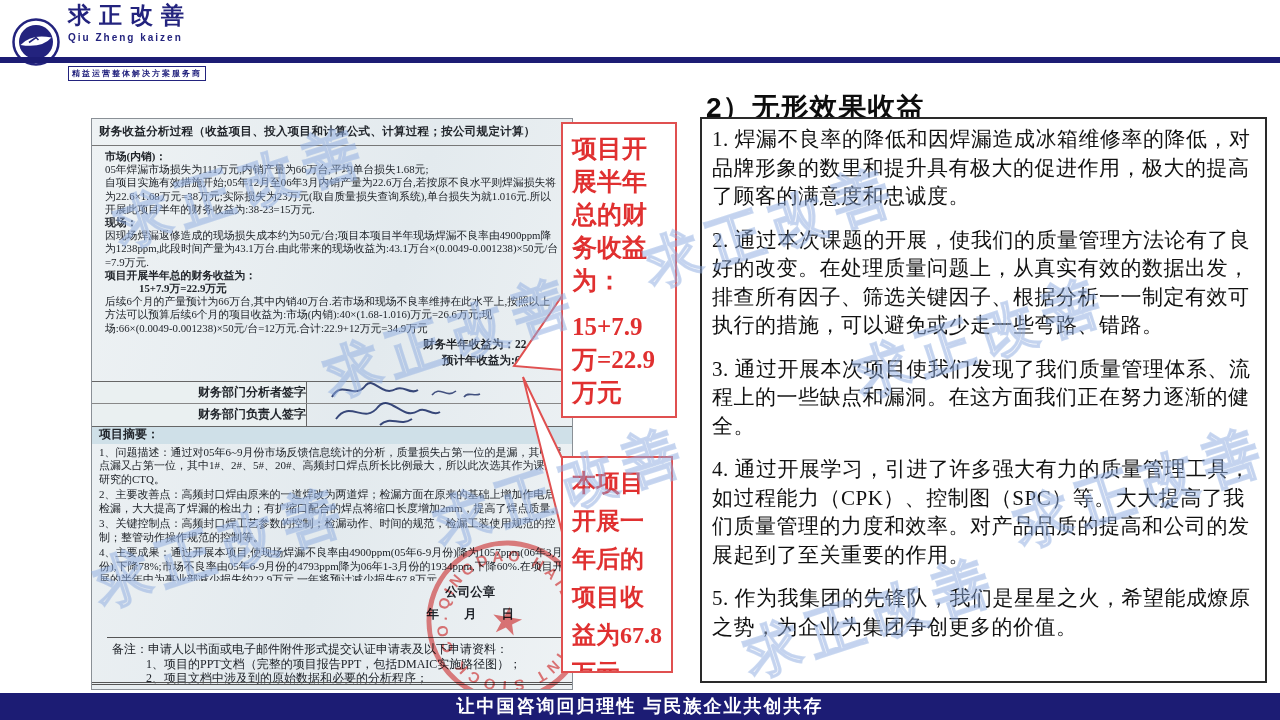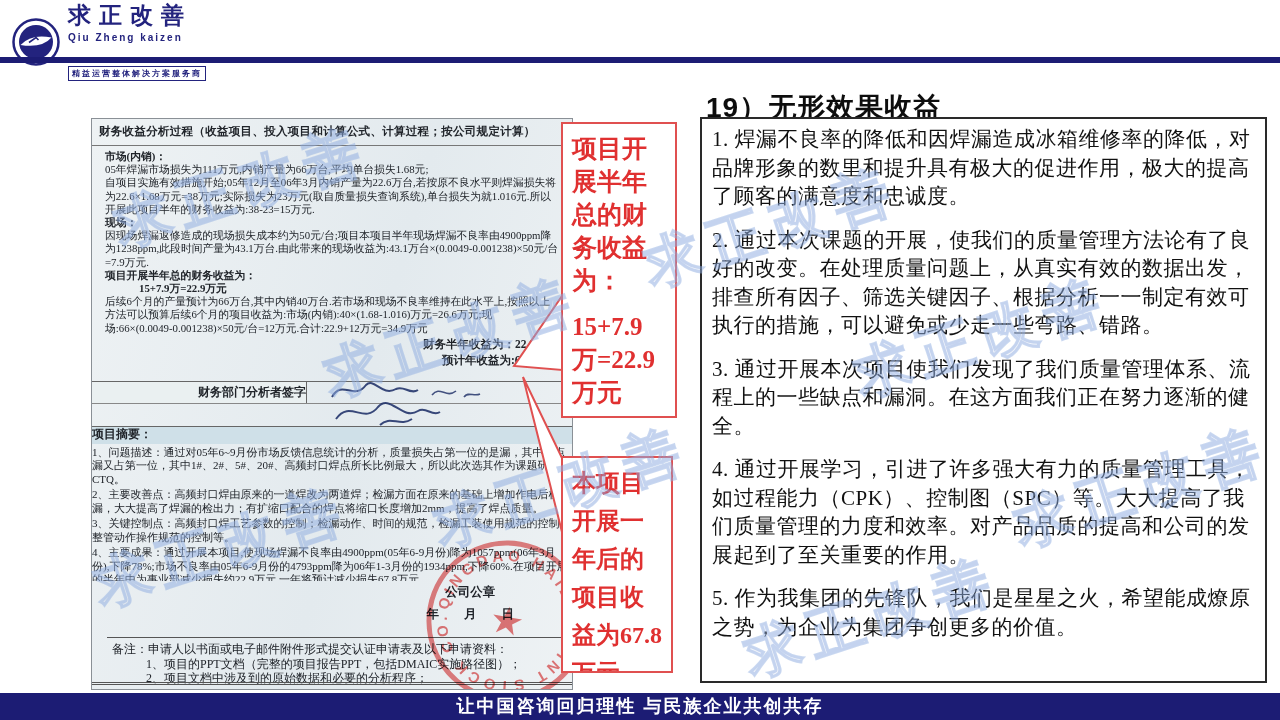--- a/index.html
+++ b/index.html
@@ -36,21 +36,21 @@
   .doc-summary{position:absolute;right:14px;top:217px;width:300px;height:44px;text-align:right;
                font-size:11.5px;line-height:16px;font-weight:bold;}
   .sign-table{position:absolute;left:0;top:262px;width:100%;height:44px;border-top:1px solid #666;border-bottom:1px solid #666;}
   .sign-row{display:flex;height:22px;box-sizing:border-box;border-bottom:1px solid #888;}
   .sign-row:last-child{border-bottom:none;}
   .sign-label{width:215px;box-sizing:border-box;border-right:1px solid #666;text-align:right;
               font-size:12px;font-weight:bold;line-height:21px;background:#eaf0f1;}
   .sign-value{flex:1;}
   .signatures{position:absolute;left:228px;top:256px;pointer-events:none;}
   .doc-abstract{position:absolute;left:0;top:306px;width:100%;box-sizing:border-box;height:156px;overflow:hidden;
-                padding:2px 0;font-size:11px;line-height:13.5px;}
+                padding:2px 7px;font-size:11px;line-height:13.5px;}
   .abstract-title{font-weight:bold;font-size:12px;background:#cfe0e8;margin:0 -7px;padding:1px 7px 2px 7px;}
   .doc-abstract p{margin:2px 0 2px 0;}
   .doc-seal{position:absolute;right:58px;top:462px;text-align:center;font-size:12.5px;line-height:22px;font-weight:bold;}
   .doc-notes{position:absolute;left:0;top:518px;width:100%;box-sizing:border-box;height:54px;
              border-top:1px solid #555;padding:4px 7px 0 5px;font-size:12px;line-height:14.5px;margin-left:15px;}
   .doc-notes .note-item{padding-left:34px;}
   .notes-rule{position:absolute;left:0;top:563px;width:100%;border-top:3px double #555;}
   .stamp{position:absolute;left:325px;top:412px;opacity:.8;mix-blend-mode:multiply;transform:rotate(10deg);}
 
   
@@ -92,21 +92,21 @@
       </svg>
       <div class="logo-text">
         <div class="logo-title">求正改善</div>
         <div><span class="logo-sub">Qiu Zheng kaizen</span></div>
         <div><span class="logo-tag">精益运营整体解决方案服务商</span></div>
       </div>
     </div>
   </header>
   <div class="navy-divider"></div>
 
-  <h2 class="sec-title title-right">19）无形效果收益</h2>
+  <h2 class="sec-title title-right">2）无形效果收益</h2>
 
   <section class="doc">
     <div class="doc-header">财务收益分析过程（收益项目、投入项目和计算公式、计算过程；按公司规定计算）</div>
 
     <div class="doc-body">
       <div class="b-bold">市场(内销)：</div>
       <div>05年焊漏市场损失为111万元,内销产量为66万台,平均单台损失1.68元;</div>
       <div>自项目实施有效措施开始;05年12月至06年3月内销产量为22.6万台,若按原不良水平则焊漏损失将为22.6×1.68万元=38万元;实际损失为23万元(取自质量损失查询系统),单台损失为就1.016元.所以开展此项目半年的财务收益为:38-23=15万元.</div>
       <div class="b-bold">现场：</div>
       <div>因现场焊漏返修造成的现场损失成本约为50元/台;项目本项目半年现场焊漏不良率由4900ppm降为1238ppm,此段时间产量为43.1万台.由此带来的现场收益为:43.1万台×(0.0049-0.001238)×50元/台=7.9万元.</div>
@@ -120,20 +120,21 @@
       <div>财务半年收益为：22.9万元</div>
       <div>预计年收益为:67.8万元</div>
     </div>
 
     <div class="sign-table">
       <div class="sign-row">
         <div class="sign-label">财务部门分析者签字</div>
         <div class="sign-value"></div>
       </div>
       <div class="sign-row">
+        <div class="sign-label">财务部门负责人签字</div>
         <div class="sign-value"></div>
       </div>
     </div>
     <svg class="signatures" width="230" height="56" viewBox="0 0 230 56">
       <path d="M12 22 C 22 4, 34 26, 46 10 C 54 2, 62 22, 76 14 C 84 10, 90 20, 98 15" stroke="#24356b" stroke-width="2" fill="none" opacity=".9"></path>
       <path d="M112 20 c 8 -10, 14 4, 24 -4 m 8 6 c 4 -6, 10 0, 16 -3" stroke="#24356b" stroke-width="1.6" fill="none" opacity=".85"></path>
       <path d="M16 44 C 30 24, 44 50, 58 32 C 70 18, 82 46, 98 36 C 106 31, 112 42, 120 37 M 60 50 C 70 40, 80 52, 92 44" stroke="#24356b" stroke-width="2" fill="none" opacity=".9"></path>
     </svg>
 
     <div class="doc-abstract">

